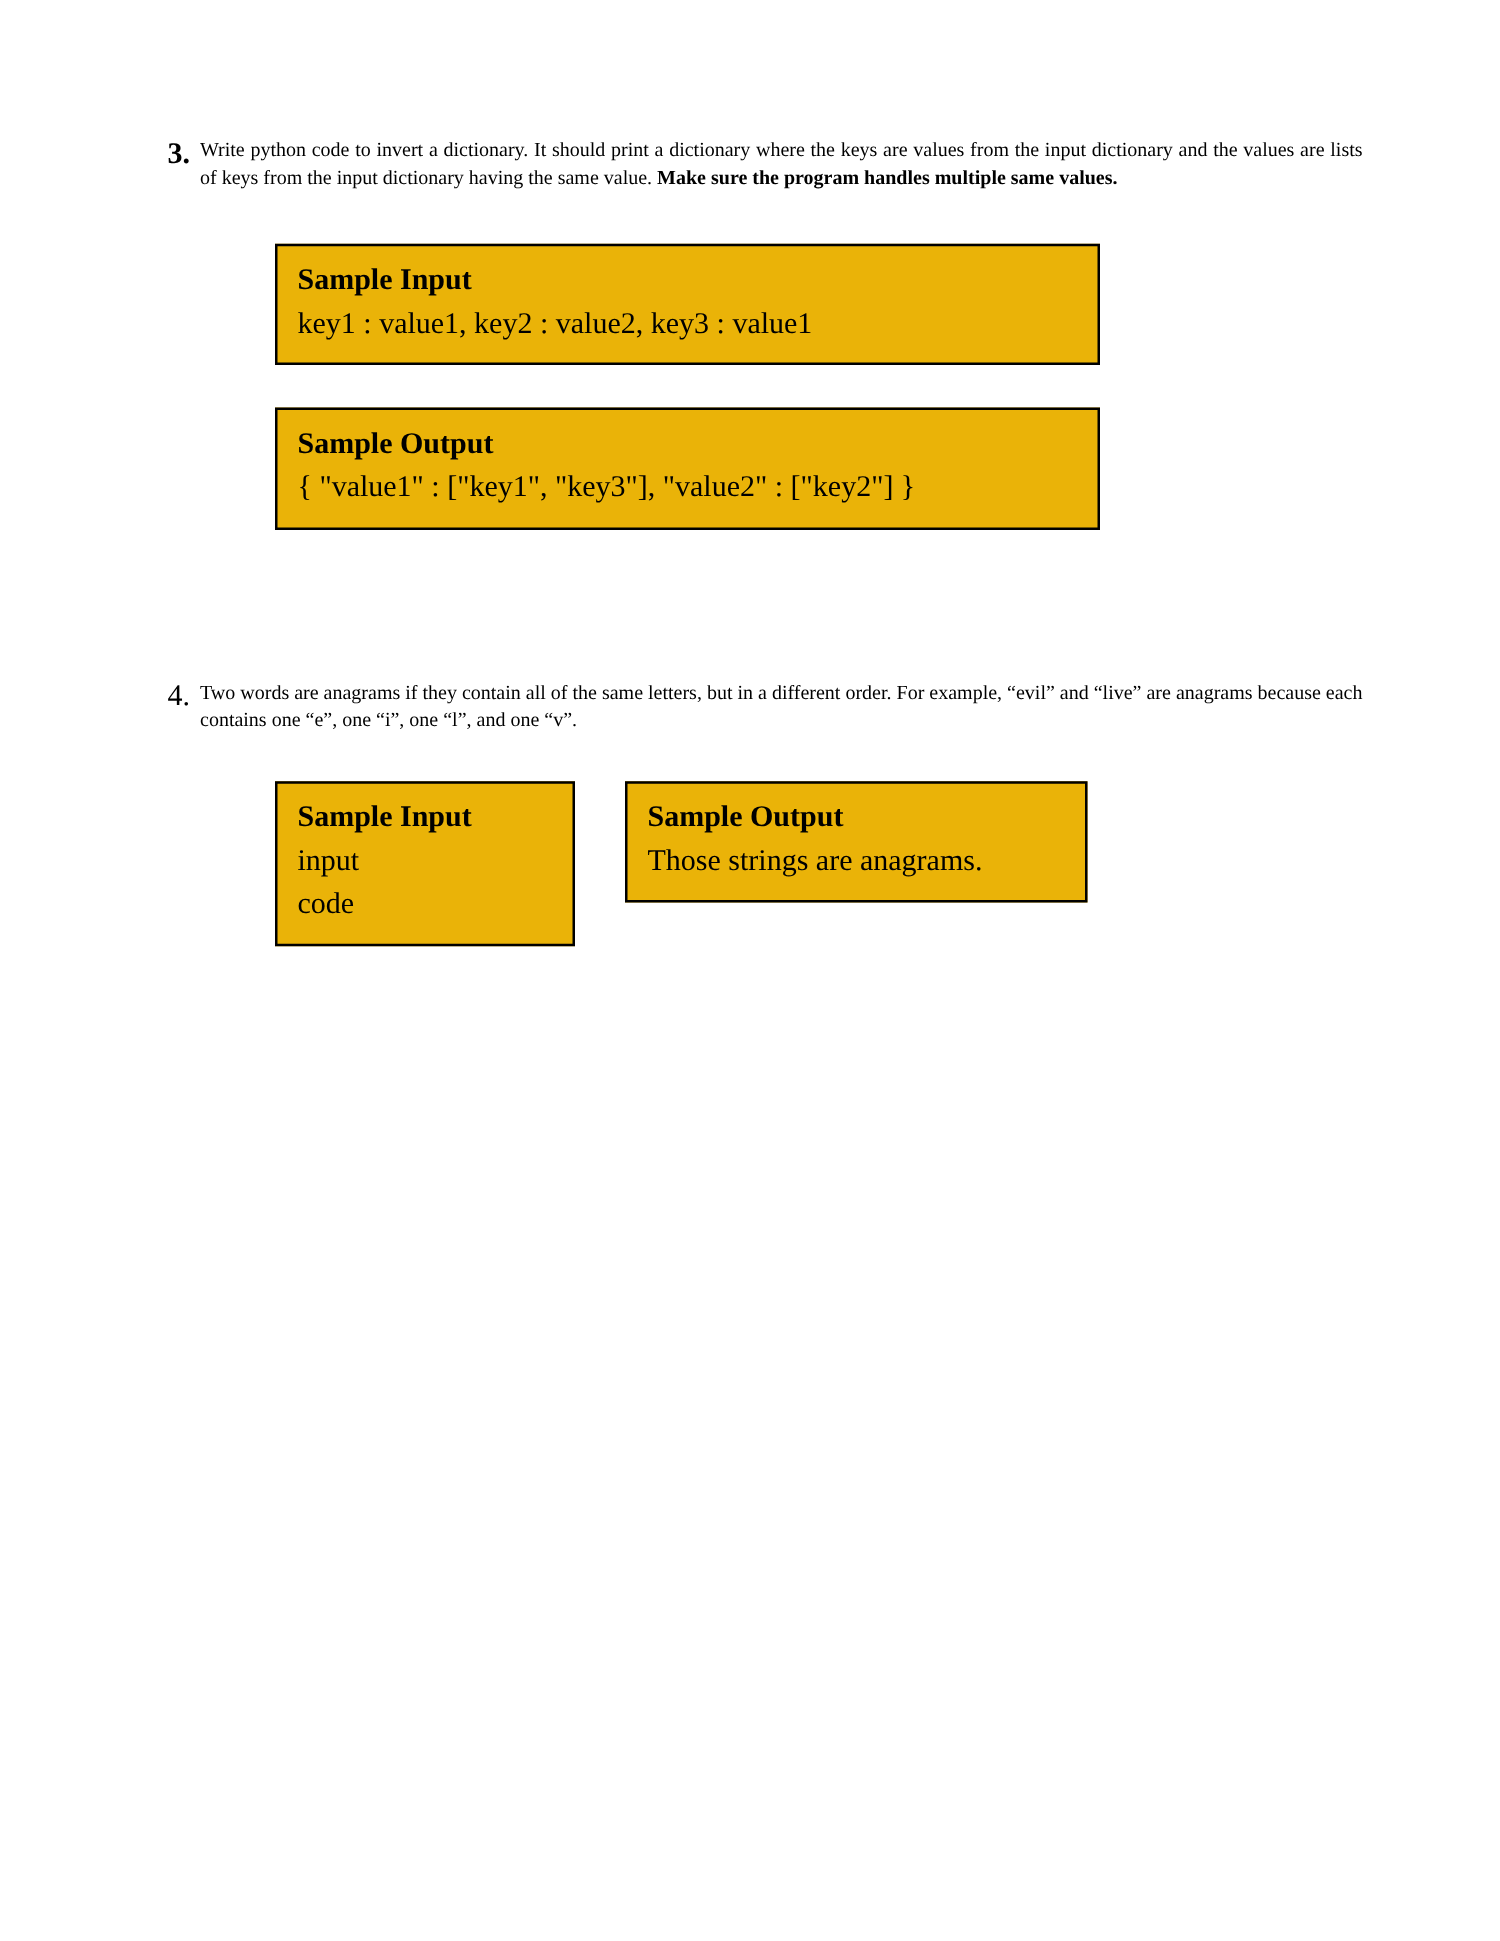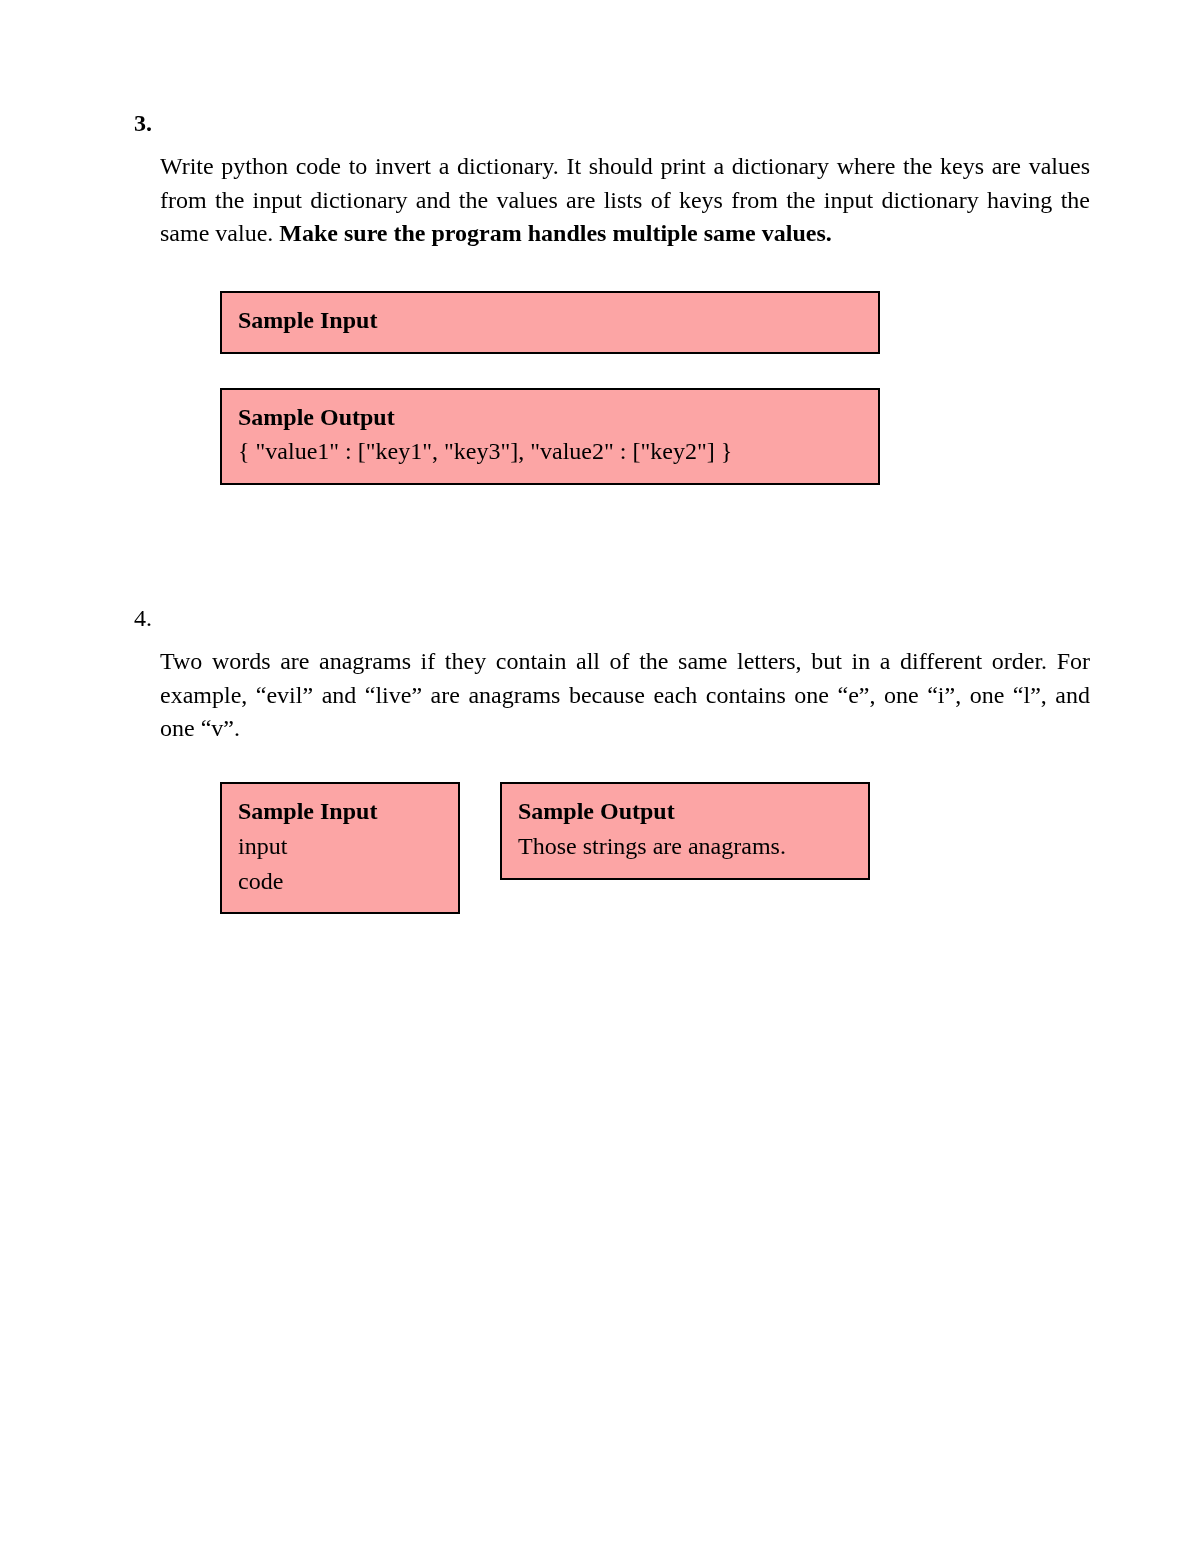--- a/index.html
+++ b/index.html
@@ -26,35 +26,34 @@
     font-size: 24px;
     font-weight: bold;
     text-align: right;
     padding-right: 8px;
   }
   .q-num.plain {
     font-weight: normal;
   }
   .q-body {
     flex: 1 1 auto;
-    font-size: 24px;
+    font-size: 16px;
     line-height: 1.4;
     text-align: justify;
-    margin-top: 40px;
   }
   .bold {
     font-weight: bold;
   }
   .sample-box {
     border: 2px solid #000;
     padding: 10px 16px 14px 16px;
     box-sizing: border-box;
     font-size: 24px;
     line-height: 1.45;
-    background: #fca5a5;
+    background: #eab308;
   }
   .sample-title {
     font-weight: bold;
   }
   .sample-col {
     margin-left: 110px;
     width: 660px;
     margin-top: 40px;
   }
   .gap-between-boxes {
@@ -91,20 +90,21 @@
   <div class="q-row">
     <div class="q-num">3.</div>
     <div class="q-body">
       <span>Write python code to invert a dictionary. It should print a dictionary where the keys are values from the input dictionary and the values are lists of keys from the input dictionary having the same value. </span><span class="bold">Make sure the program handles multiple same values.</span>
     </div>
   </div>
 
   <div class="sample-col">
     <div class="sample-box">
       <div class="sample-title">Sample Input</div>
+      <div>key1 : value1, key2 : value2, key3 : value1</div>
     </div>
     <div class="gap-between-boxes"></div>
     <div class="sample-box">
       <div class="sample-title">Sample Output</div>
       <div>{ "value1" : ["key1", "key3"], "value2" : ["key2"] }</div>
     </div>
   </div>
 
   <div class="q4-block">
     <div class="q-row">

